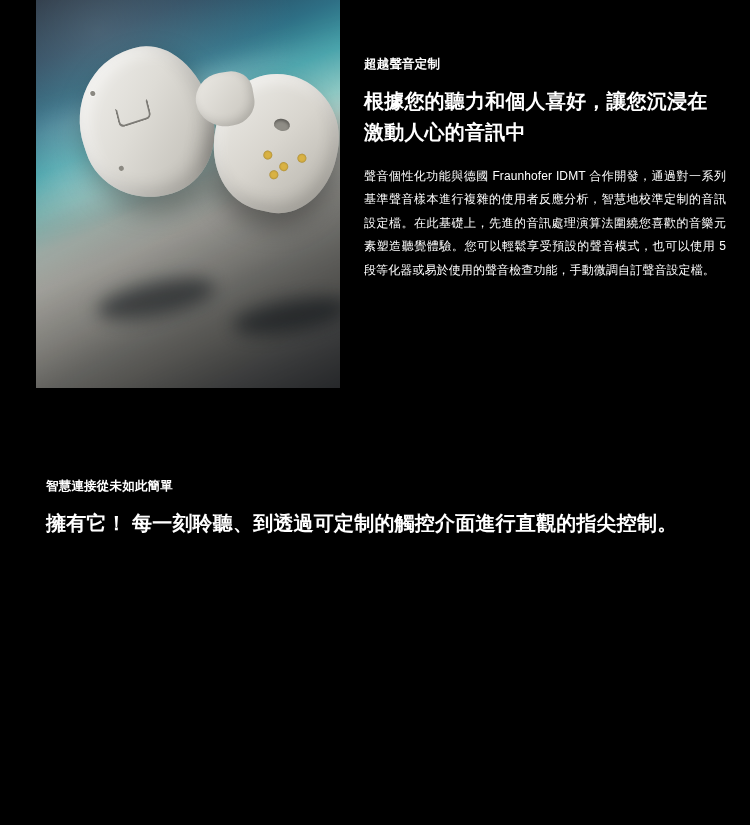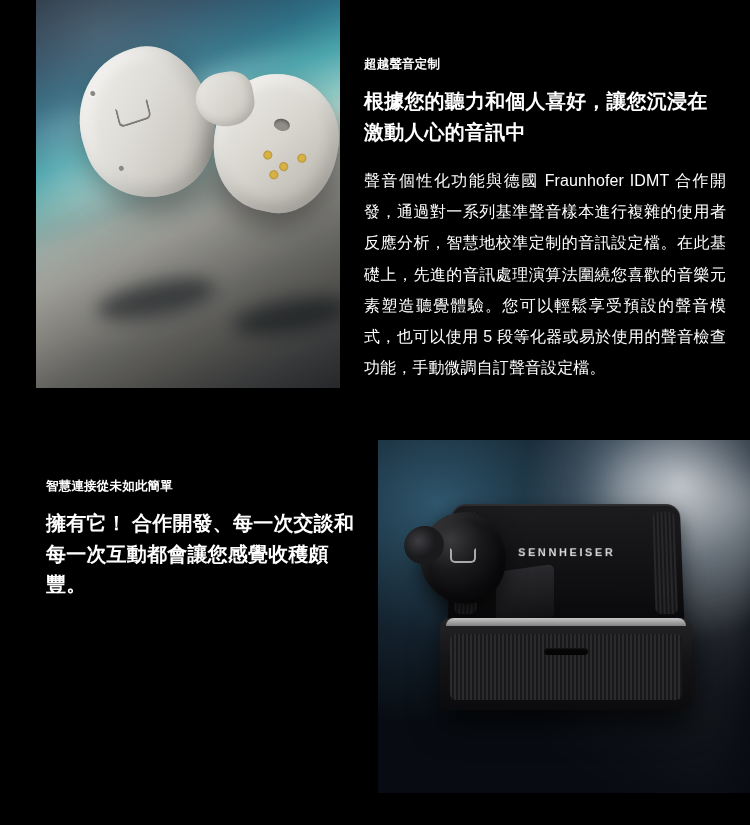--- a/index.html
+++ b/index.html
@@ -59,21 +59,21 @@
   .headline {
     font-size: 20px;
     font-weight: bold;
     line-height: 1.52;
     margin: 0 0 18px 0;
     color: #ffffff;
     letter-spacing: 0.2px;
     font-family: Liberation Serif, serif;
   }
   .body-copy {
-    font-size: 16px;
+    font-size: 12px;
     line-height: 1.95;
     color: #ffffff;
     margin: 0;
     text-align: justify;
     letter-spacing: 0.1px;
   }
 
   
   .img1 {
     position: absolute;
@@ -340,21 +340,21 @@
     top: 128px;
     width: 58px;
     height: 56px;
     background: linear-gradient(180deg, #2c2c2f 0%, #121214 100%);
     border-radius: 6px;
     transform: skewY(-8deg);
     opacity: 0.95;
   }
 
   
-  .section-2 { flex-direction: row; }
+  .section-2 { flex-direction: column; }
   .section-2 .text-col { order: 1; flex: 0 0 378px; }
   .section-2 .media-col { order: 2; flex: 1 1 auto; }
 </style>
 </head>
 <body>
 
 <div class="page">
 
   <div class="section section-1">
 
@@ -384,21 +384,21 @@
       <h2 class="headline">根據您的聽力和個人喜好，讓您沉浸在激動人心的音訊中</h2>
       <p class="body-copy">聲音個性化功能與德國 Fraunhofer IDMT 合作開發，通過對一系列基準聲音樣本進行複雜的使用者反應分析，智慧地校準定制的音訊設定檔。在此基礎上，先進的音訊處理演算法圍繞您喜歡的音樂元素塑造聽覺體驗。您可以輕鬆享受預設的聲音模式，也可以使用 5 段等化器或易於使用的聲音檢查功能，手動微調自訂聲音設定檔。</p>
     </div>
 
   </div>
 
   <div class="section section-2">
 
     <div class="text-col">
       <p class="eyebrow">智慧連接從未如此簡單</p>
-      <h2 class="headline">擁有它！ 合作開發、每一次交談和每一次互動都會讓您感覺收穫頗豐。</h2>
+      <h2 class="headline">擁有它！ 每一刻聆聽、到透過可定制的觸控介面進行直觀的指尖控制。</h2>
     </div>
 
     <div class="media-col">
       <div class="img2">
         <div class="glow"></div>
         <div class="haze"></div>
 
         <div class="case-lid">
           <div class="fabric-l"></div>
           <div class="fabric-r"></div>

